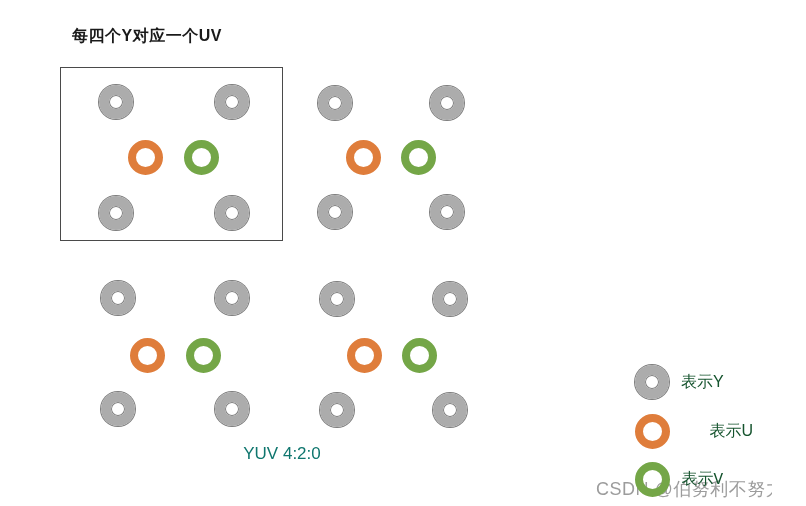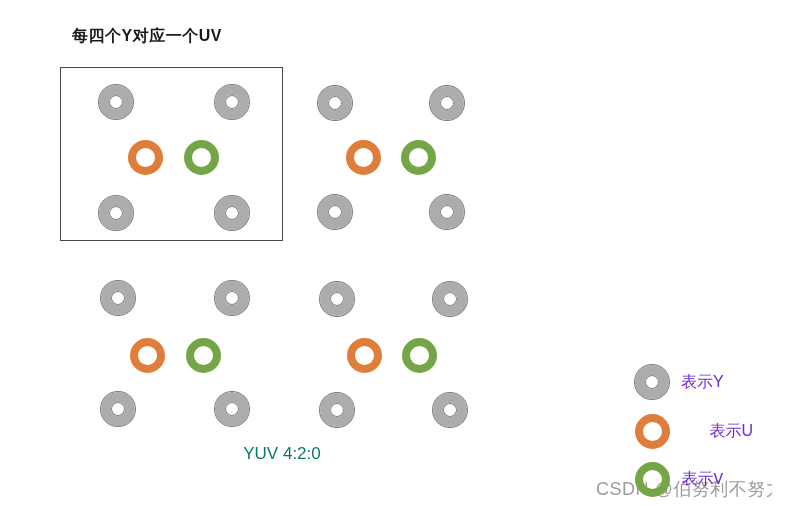--- a/index.html
+++ b/index.html
@@ -25,21 +25,21 @@
   .dot-V{width:19px;height:19px;border:8px solid var(--c-v);}
   .caption{
     position:absolute;left:222px;top:444px;width:120px;text-align:center;
     font-size:17px;color:#0f766e;white-space:nowrap;
   }
   .legend{position:absolute;left:0;top:0;z-index:2;}
   .legend-item{
     position:absolute;display:flex;align-items:center;gap:12px;
   }
   .legend-item .dot{position:relative;flex:0 0 auto;}
-  .legend-label{font-size:16px;color:#6d28d9;white-space:nowrap;}
+  .legend-label{font-size:16px;color:#14532d;white-space:nowrap;}
   .watermark{
     position:absolute;left:596px;top:477px;z-index:1;font-size:18px;
     color:#9c9c9c;letter-spacing:0.5px;white-space:nowrap;
   }
 </style>
 </head>
 <body>
 
 <div class="canvas">
   <div class="title">每四个Y对应一个UV</div>

